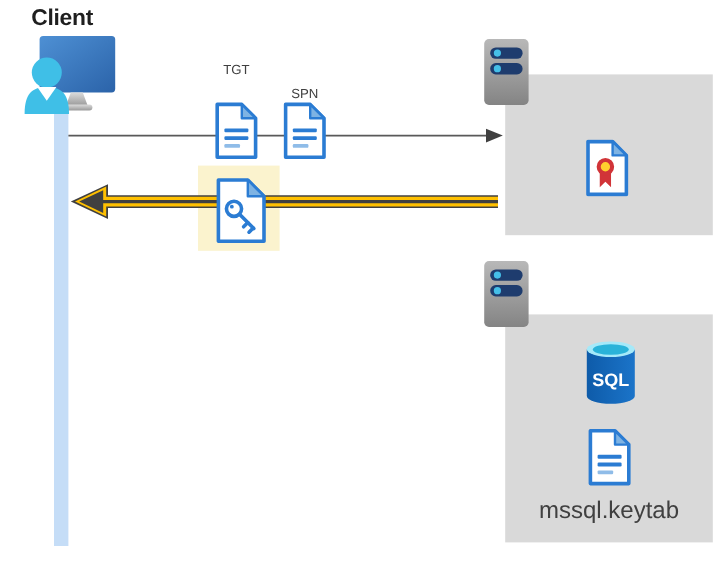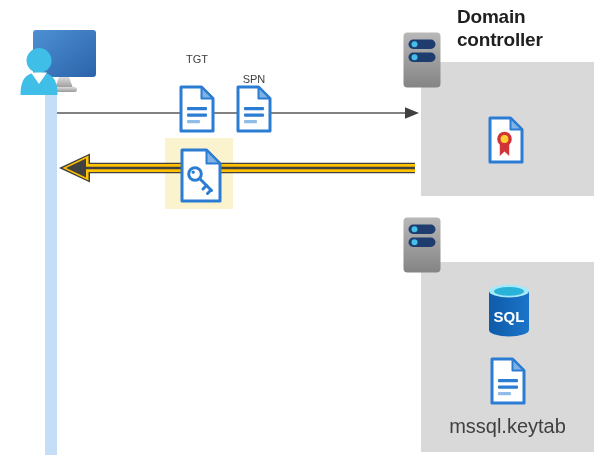--- a/index.html
+++ b/index.html
@@ -163,18 +163,18 @@
   </svg>
 
   <svg class="icon" style="left:490px;top:356px;" width="36" height="50" viewBox="0 0 36 48">
     <path class="doc-body" d="M2 2 H22.5 L34 13.5 V46 H2 Z"></path>
     <path class="doc-fold" d="M22.5 2 V13.5 H34 Z"></path>
     <rect class="doc-line-dark" x="8" y="22" width="20" height="3.2" rx="1"></rect>
     <rect class="doc-line-dark" x="8" y="28.5" width="20" height="3.2" rx="1"></rect>
     <rect class="doc-line-light" x="8" y="35" width="13" height="3.2" rx="1"></rect>
   </svg>
 
+  <div class="label heading" style="left:26px;top:4px;">Client</div>
   <div class="label ticket-label" style="left:175px;top:53px;width:44px;">TGT</div>
   <div class="label ticket-label" style="left:232px;top:53px;width:44px;margin-top:20px;">SPN</div>
-  <div class="label heading" style="left:457px;top:5px;width:140px;">Domain controller</div>
   <div class="label file-label" style="left:421px;top:415px;width:173px;">mssql.keytab</div>
 
 </div>
 
 </body></html>

